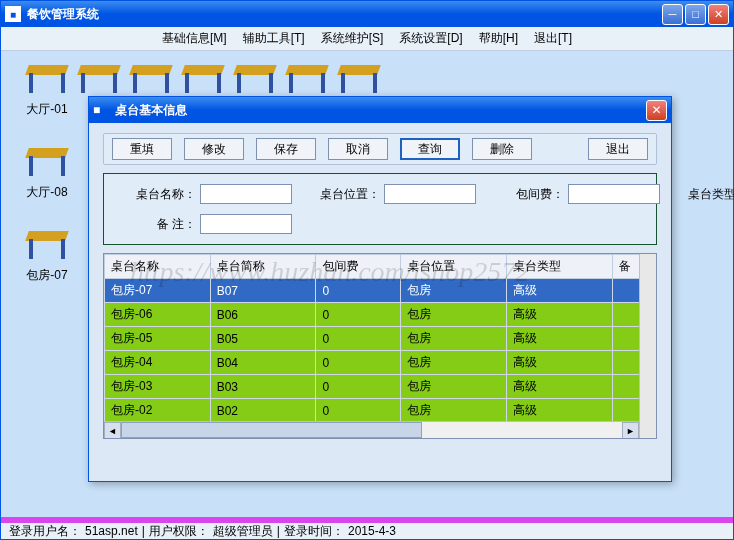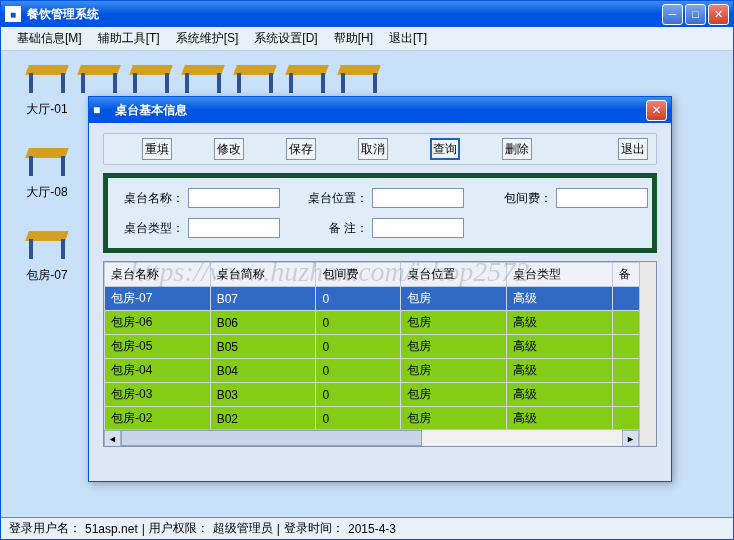--- a/index.html
+++ b/index.html
@@ -6,47 +6,47 @@
 body { width: 734px; height: 540px; background: #d6e5f5; overflow: hidden; position: relative; }
 
 .main-window { width: 734px; height: 540px; border: 1px solid #0054e3; display: flex; flex-direction: column; }
 .titlebar { height: 26px; background: linear-gradient(to bottom, #3b8df0 0%, #0054e3 50%, #0054e3 100%); display: flex; align-items: center; padding: 0 4px; color: white; font-size: 12px; }
 .titlebar .app-icon { width: 16px; height: 16px; background: #fff; margin-right: 6px; display: inline-flex; align-items: center; justify-content: center; font-size: 10px; color: #0054e3; }
 .titlebar .title { flex: 1; font-weight: bold; }
 .win-controls { display: flex; gap: 2px; }
 .win-btn { width: 21px; height: 21px; background: linear-gradient(to bottom, #7ba7e8, #3a6fd8); border: 1px solid #fff; border-radius: 3px; display: flex; align-items: center; justify-content: center; color: white; font-size: 11px; cursor: pointer; }
 .win-btn.close { background: linear-gradient(to bottom, #f08080, #d04020); }
 
-.menubar { height: 24px; background: #e8f0f8; border-bottom: 1px solid #c0d0e0; display: flex; align-items: center; padding: 0 8px; font-size: 12px; }
+.menubar { height: 24px; background: #e8f0f8; border-bottom: 1px solid #c0d0e0; display: flex; align-items: center; padding: 0 8px; font-size: 12px; justify-content: center; }
 .menu-item { padding: 2px 8px; cursor: pointer; }
 
 .workarea { flex: 1; background: #c8e0f8; position: relative; padding: 8px; }
 .desk-grid { display: flex; padding-left: 12px; flex-wrap: wrap; }
 .desk-item { display: flex; flex-direction: column; align-items: center; width: 52px; }
 .desk-icon { width: 48px; height: 40px; position: relative; }
 .desk-top { width: 40px; height: 10px; background: #d4a020; position: absolute; top: 6px; left: 4px; transform: skewX(-20deg); }
 .desk-leg { width: 4px; height: 20px; background: #3050a0; position: absolute; top: 14px; }
 .desk-leg.l1 { left: 6px; } .desk-leg.l2 { left: 38px; }
 .desk-label { font-size: 12px; margin-top: 2px; }
 .desk-col { display: flex; flex-direction: column; gap: 24px; }
 
-.statusbar { height: 22px; background: #e8f0f8; border-top: 1px solid #d946ef; display: flex; align-items: center; padding: 0 8px; font-size: 12px; gap: 4px; }
+.statusbar { height: 22px; background: #e8f0f8; border-top: 6px solid #d946ef; display: flex; align-items: center; padding: 0 8px; font-size: 12px; gap: 4px; }
 
 .dialog { position: absolute; left: 88px; top: 96px; width: 584px; height: 386px; border: 1px solid #0054e3; background: #dce8f5; box-shadow: 2px 2px 8px rgba(0,0,0,0.3); display: flex; flex-direction: column; }
 .dialog-titlebar { height: 26px; background: linear-gradient(to bottom, #3b8df0 0%, #0054e3 50%, #0054e3 100%); display: flex; align-items: center; padding: 0 4px; color: white; font-size: 12px; }
 .dialog-titlebar .title { flex: 1; font-weight: bold; margin-left: 15px; }
 .dialog-close { width: 21px; height: 21px; background: linear-gradient(to bottom, #f08080, #d04020); border: 1px solid #fff; border-radius: 3px; display: flex; align-items: center; justify-content: center; color: white; cursor: pointer; }
 
 .dialog-body { flex: 1; padding: 10px 14px; display: flex; flex-direction: column; gap: 8px; }
 .btn-row { display: flex; gap: 12px; padding: 4px 8px; border: 1px solid #b0c0d8; background: #e0ecf8; border-radius: 2px; }
-.btn { width: 30px; height: 22px; background: #f0f4f8; border: 1px solid #8090b0; font-size: 12px; cursor: pointer; margin-left: 30px; }
+.btn { width: 60px; height: 22px; background: #f0f4f8; border: 1px solid #8090b0; font-size: 12px; cursor: pointer; }
 .btn.active { border: 2px solid #2060c0; }
 .btn-spacer { flex: 1; }
 
-.form-group { border: 5px solid #14532d; background: #e0ecf8; padding: 10px 12px; display: grid; grid-template-columns: repeat(3, 1fr); gap: 10px 24px; }
+.form-group { border: 1px solid #14532d; background: #e0ecf8; padding: 10px 28px; display: grid; grid-template-columns: repeat(4, 1fr); gap: 10px 24px; }
 .form-field { display: flex; align-items: center; gap: 4px; font-size: 12px; }
 .form-field label { width: 64px; text-align: right; }
 .form-field input { width: 92px; height: 20px; border: 1px solid #8090b0; background: #fff; padding: 0 4px; font-size: 12px; }
 
 .table-wrap { border: 1px solid #8090b0; background: #84cc16; height: 186px; overflow: hidden; position: relative; }
 .grid { width: 100%; border-collapse: collapse; font-size: 12px; }
 .grid th { background: #eef2f8; border: 1px solid #c0cce0; text-align: left; padding: 3px 6px; font-weight: normal; }
 .grid td { border: 1px solid #d0d8e8; padding: 3px 6px; }
 .grid tr.selected td { background: #316ac5; color: #fff; }
 .hscroll { position: absolute; bottom: 0; left: 0; right: 17px; height: 17px; background: #e8e8e8; border-top: 1px solid #c0c0c0; display: flex; }

